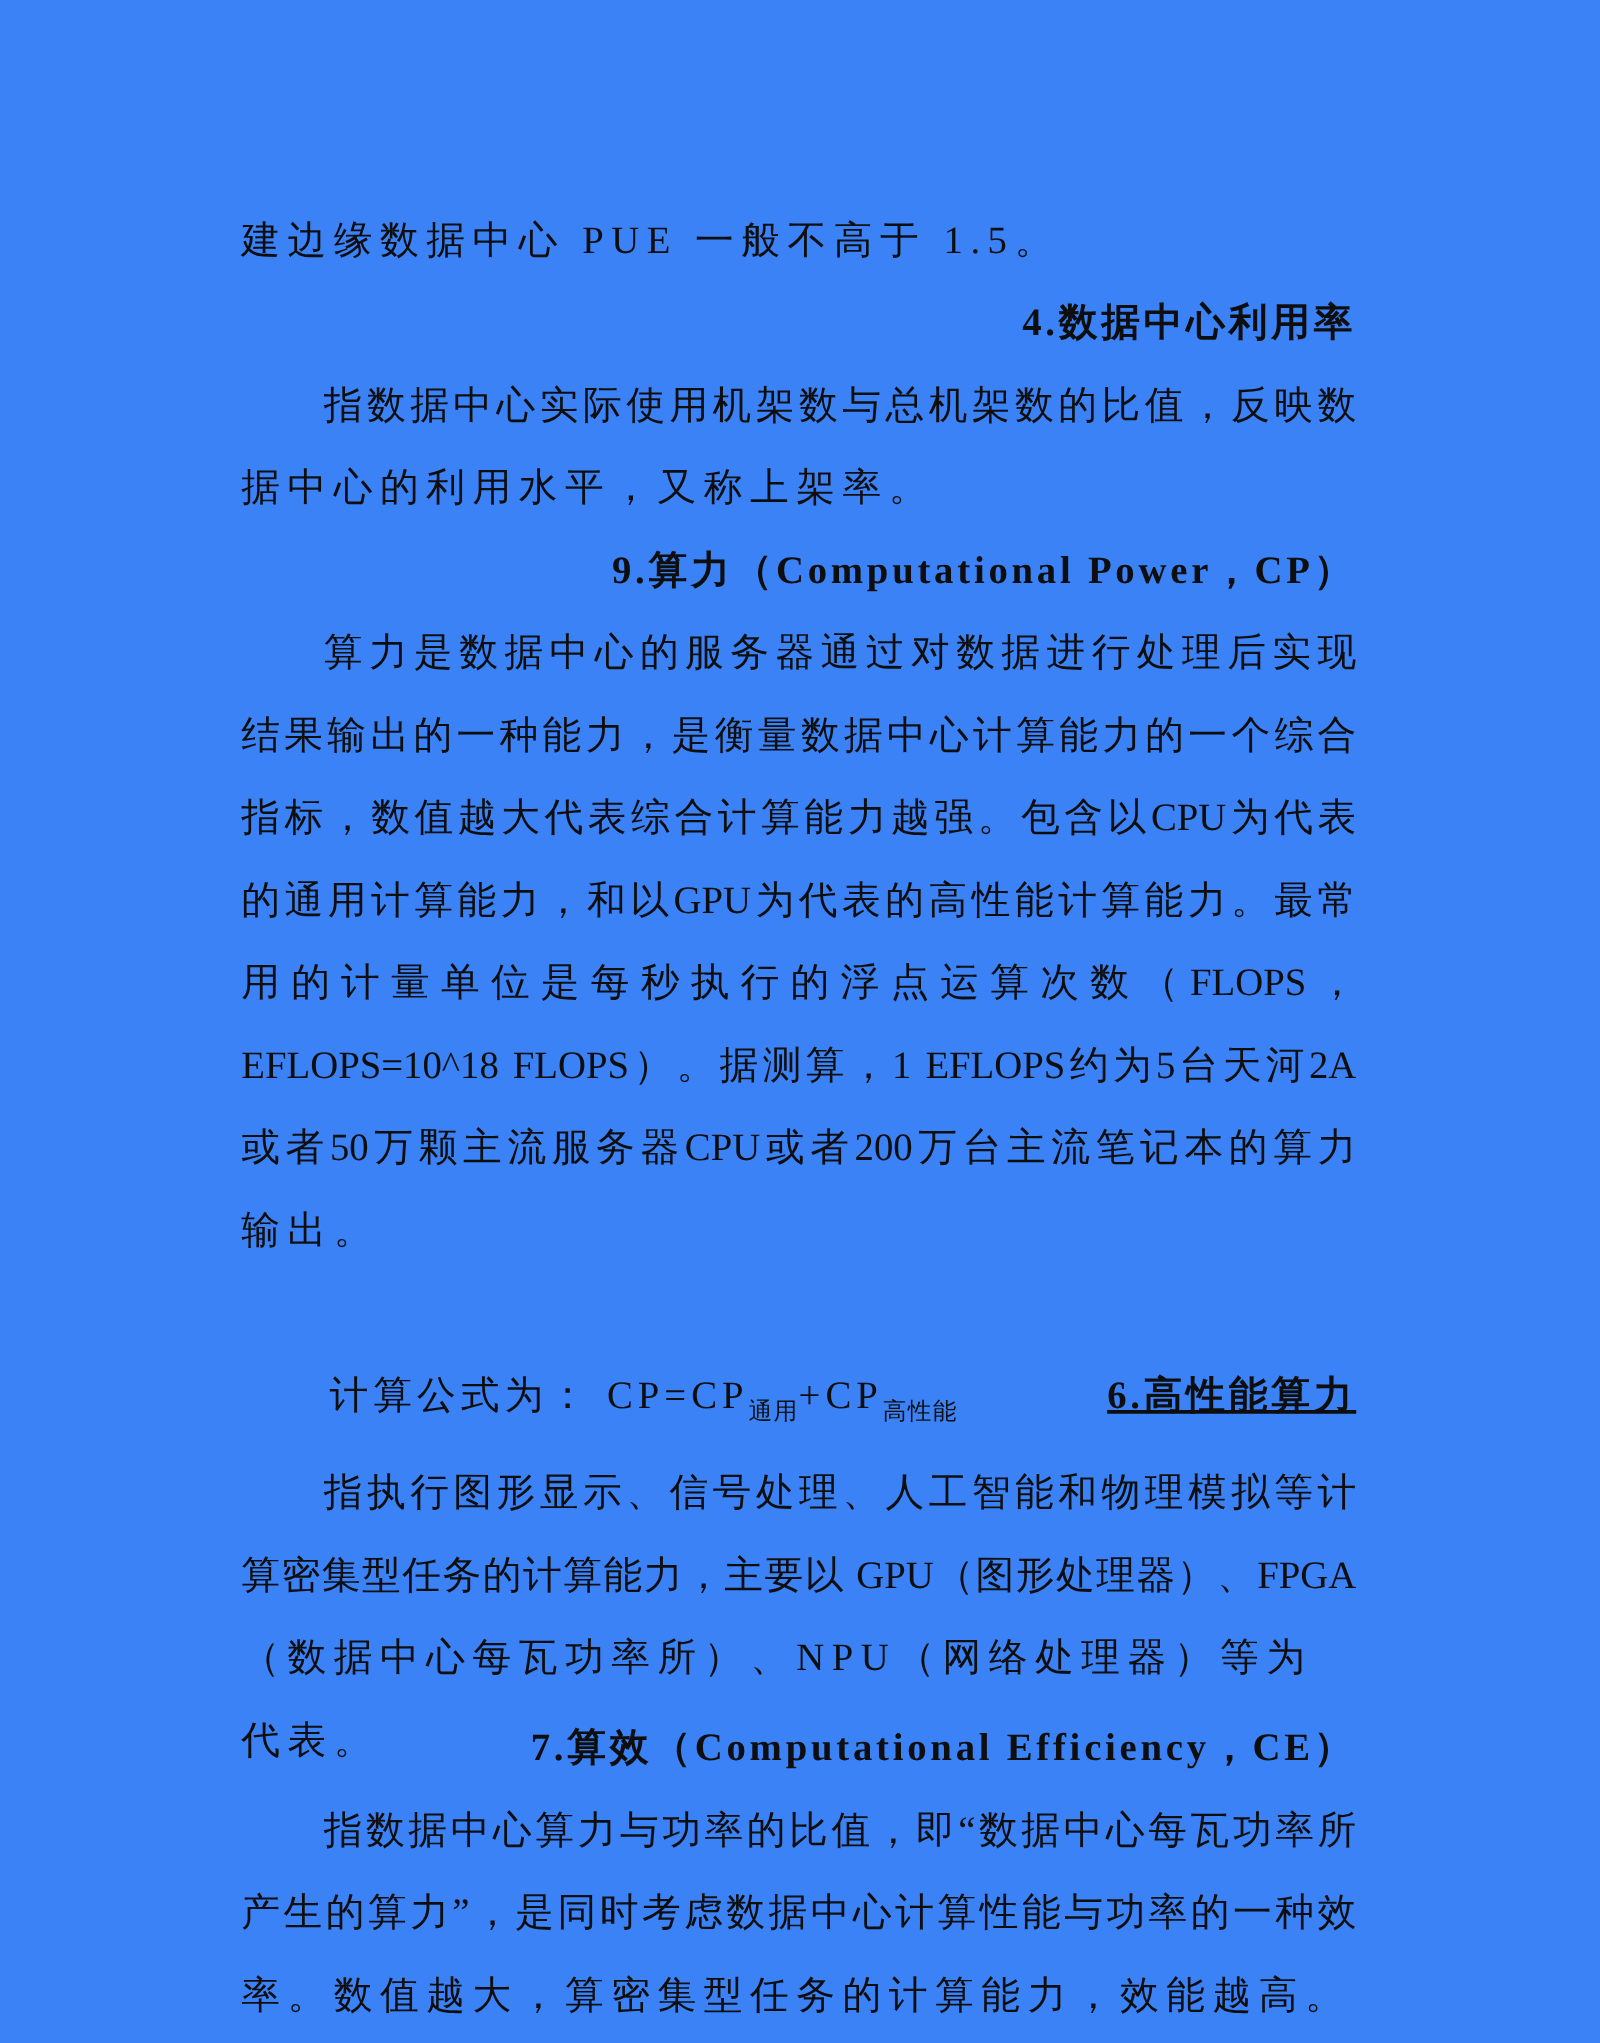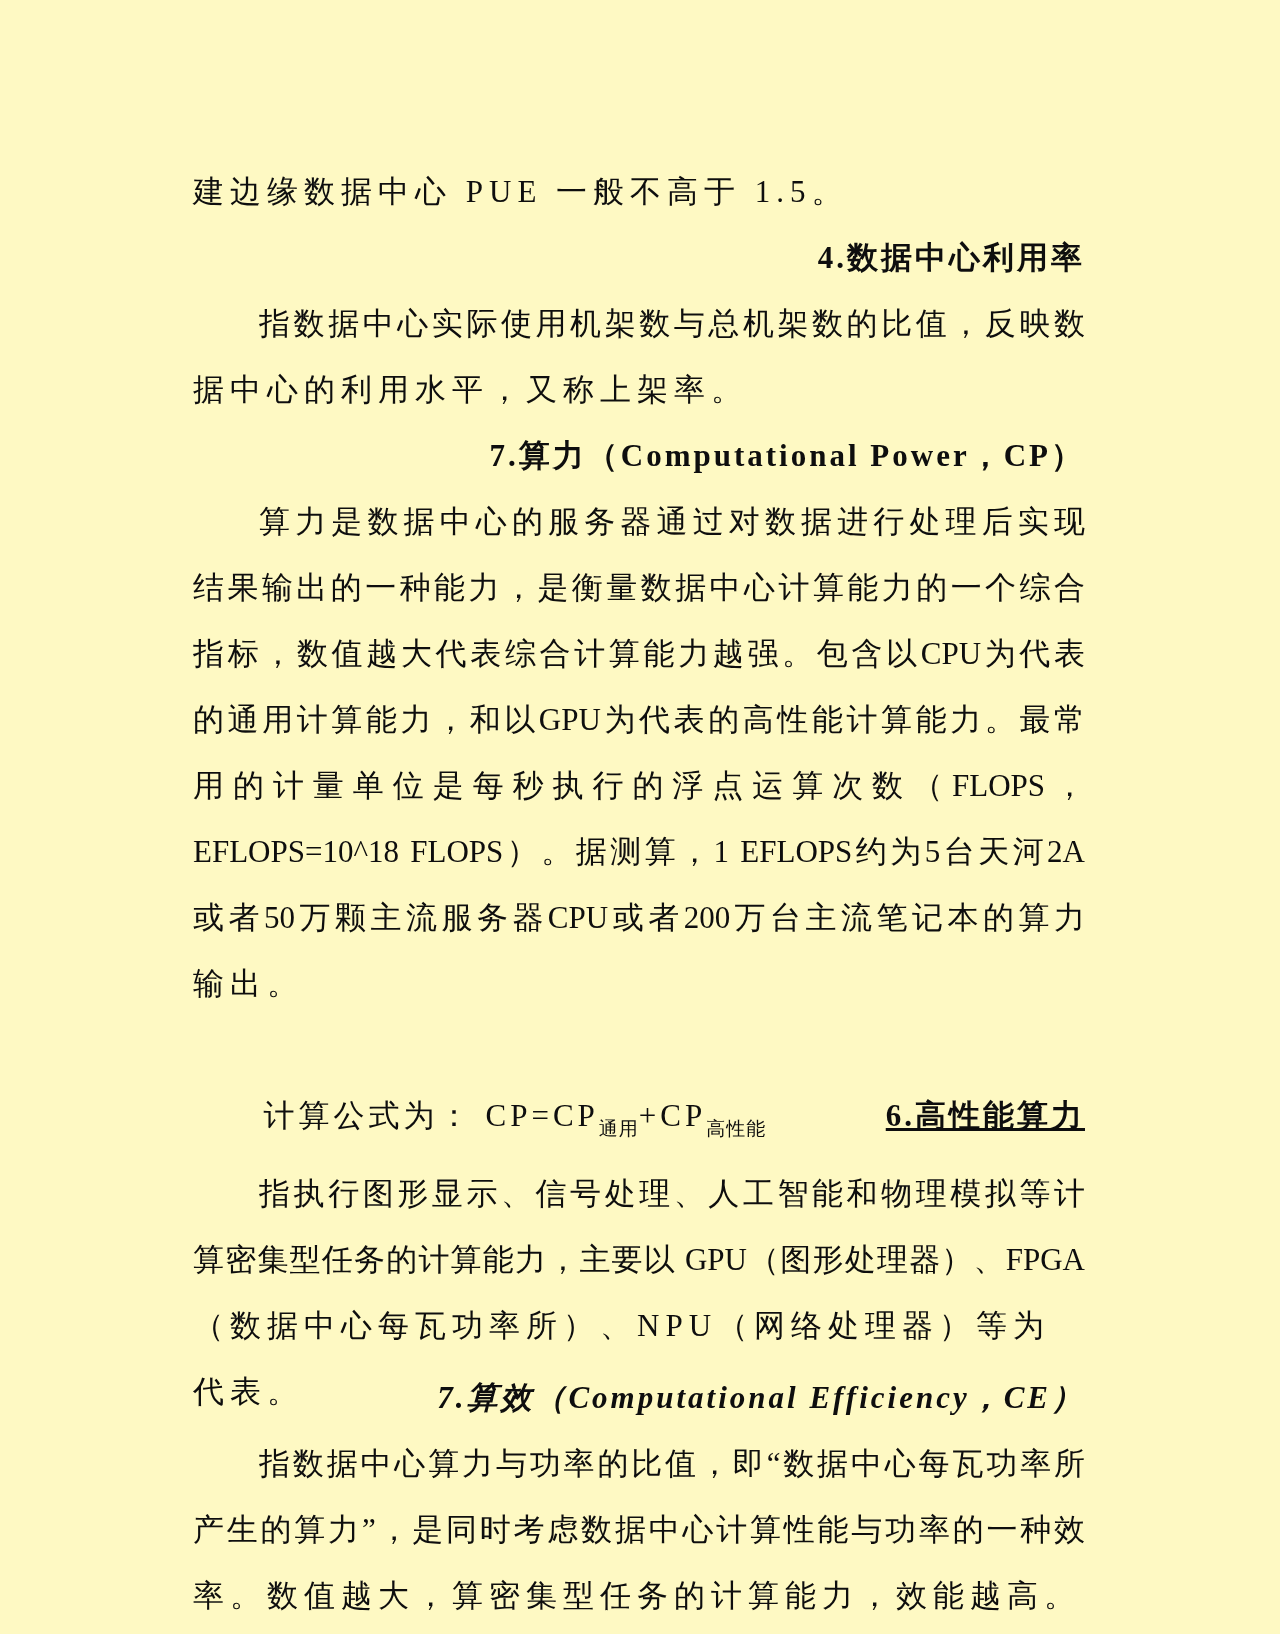--- a/index.html
+++ b/index.html
@@ -4,21 +4,21 @@
 <style>
   html, body {
     margin: 0;
     padding: 0;
     background: #ffffff;
   }
   .page {
     position: relative;
     width: 1280px;
     height: 1634px;
-    background: #fef9c3;
+    background: #3b82f6;
     overflow: hidden;
     font-family: "Liberation Serif", "DejaVu Serif", serif;
     color: #0e0e0e;
   }
   .doc {
     position: absolute;
     left: 193px;
     top: 159px;
     width: 892px;
   }
@@ -42,21 +42,21 @@
     letter-spacing: 6px;
     text-align: left;
   }
   .h {
     font-weight: bold;
     text-indent: 66px;
     letter-spacing: 3px;
     text-align: right;
   }
   .h6 { margin-bottom: 12px; text-decoration: underline; }
-  .h7 { margin-top: 6px; font-style: italic; }
+  .h7 { margin-top: 6px; }
   .formula {
     text-indent: 66px;
     letter-spacing: 4px;
     text-align: left;
   }
   .formula sub {
     font-size: 19px;
     letter-spacing: 1px;
     vertical-align: -9px;
     line-height: 0;
@@ -67,21 +67,21 @@
 </head>
 <body>
 
 <div class="page">
   <div class="doc">
 
     <div class="line end">建边缘数据中心 PUE 一般不高于 1.5。</div>
     <div class="line h">4.数据中心利用率</div>
     <div class="line jf ind">指数据中心实际使用机架数与总机架数的比值，反映数</div>
     <div class="line end">据中心的利用水平，又称上架率。</div>
-    <div class="line h">7.算力（Computational Power，CP）</div>
+    <div class="line h">9.算力（Computational Power，CP）</div>
     <div class="line jf ind">算力是数据中心的服务器通过对数据进行处理后实现</div>
     <div class="line jf">结果输出的一种能力，是衡量数据中心计算能力的一个综合</div>
     <div class="line jf">指标，数值越大代表综合计算能力越强。包含以CPU为代表</div>
     <div class="line jf">的通用计算能力，和以GPU为代表的高性能计算能力。最常</div>
     <div class="line jf">用的计量单位是每秒执行的浮点运算次数（FLOPS，</div>
     <div class="line jf">EFLOPS=10^18 FLOPS）。据测算，1 EFLOPS约为5台天河2A</div>
     <div class="line jf">或者50万颗主流服务器CPU或者200万台主流笔记本的算力</div>
     <div class="line end">输出。</div>
 
     <div class="line formula">

